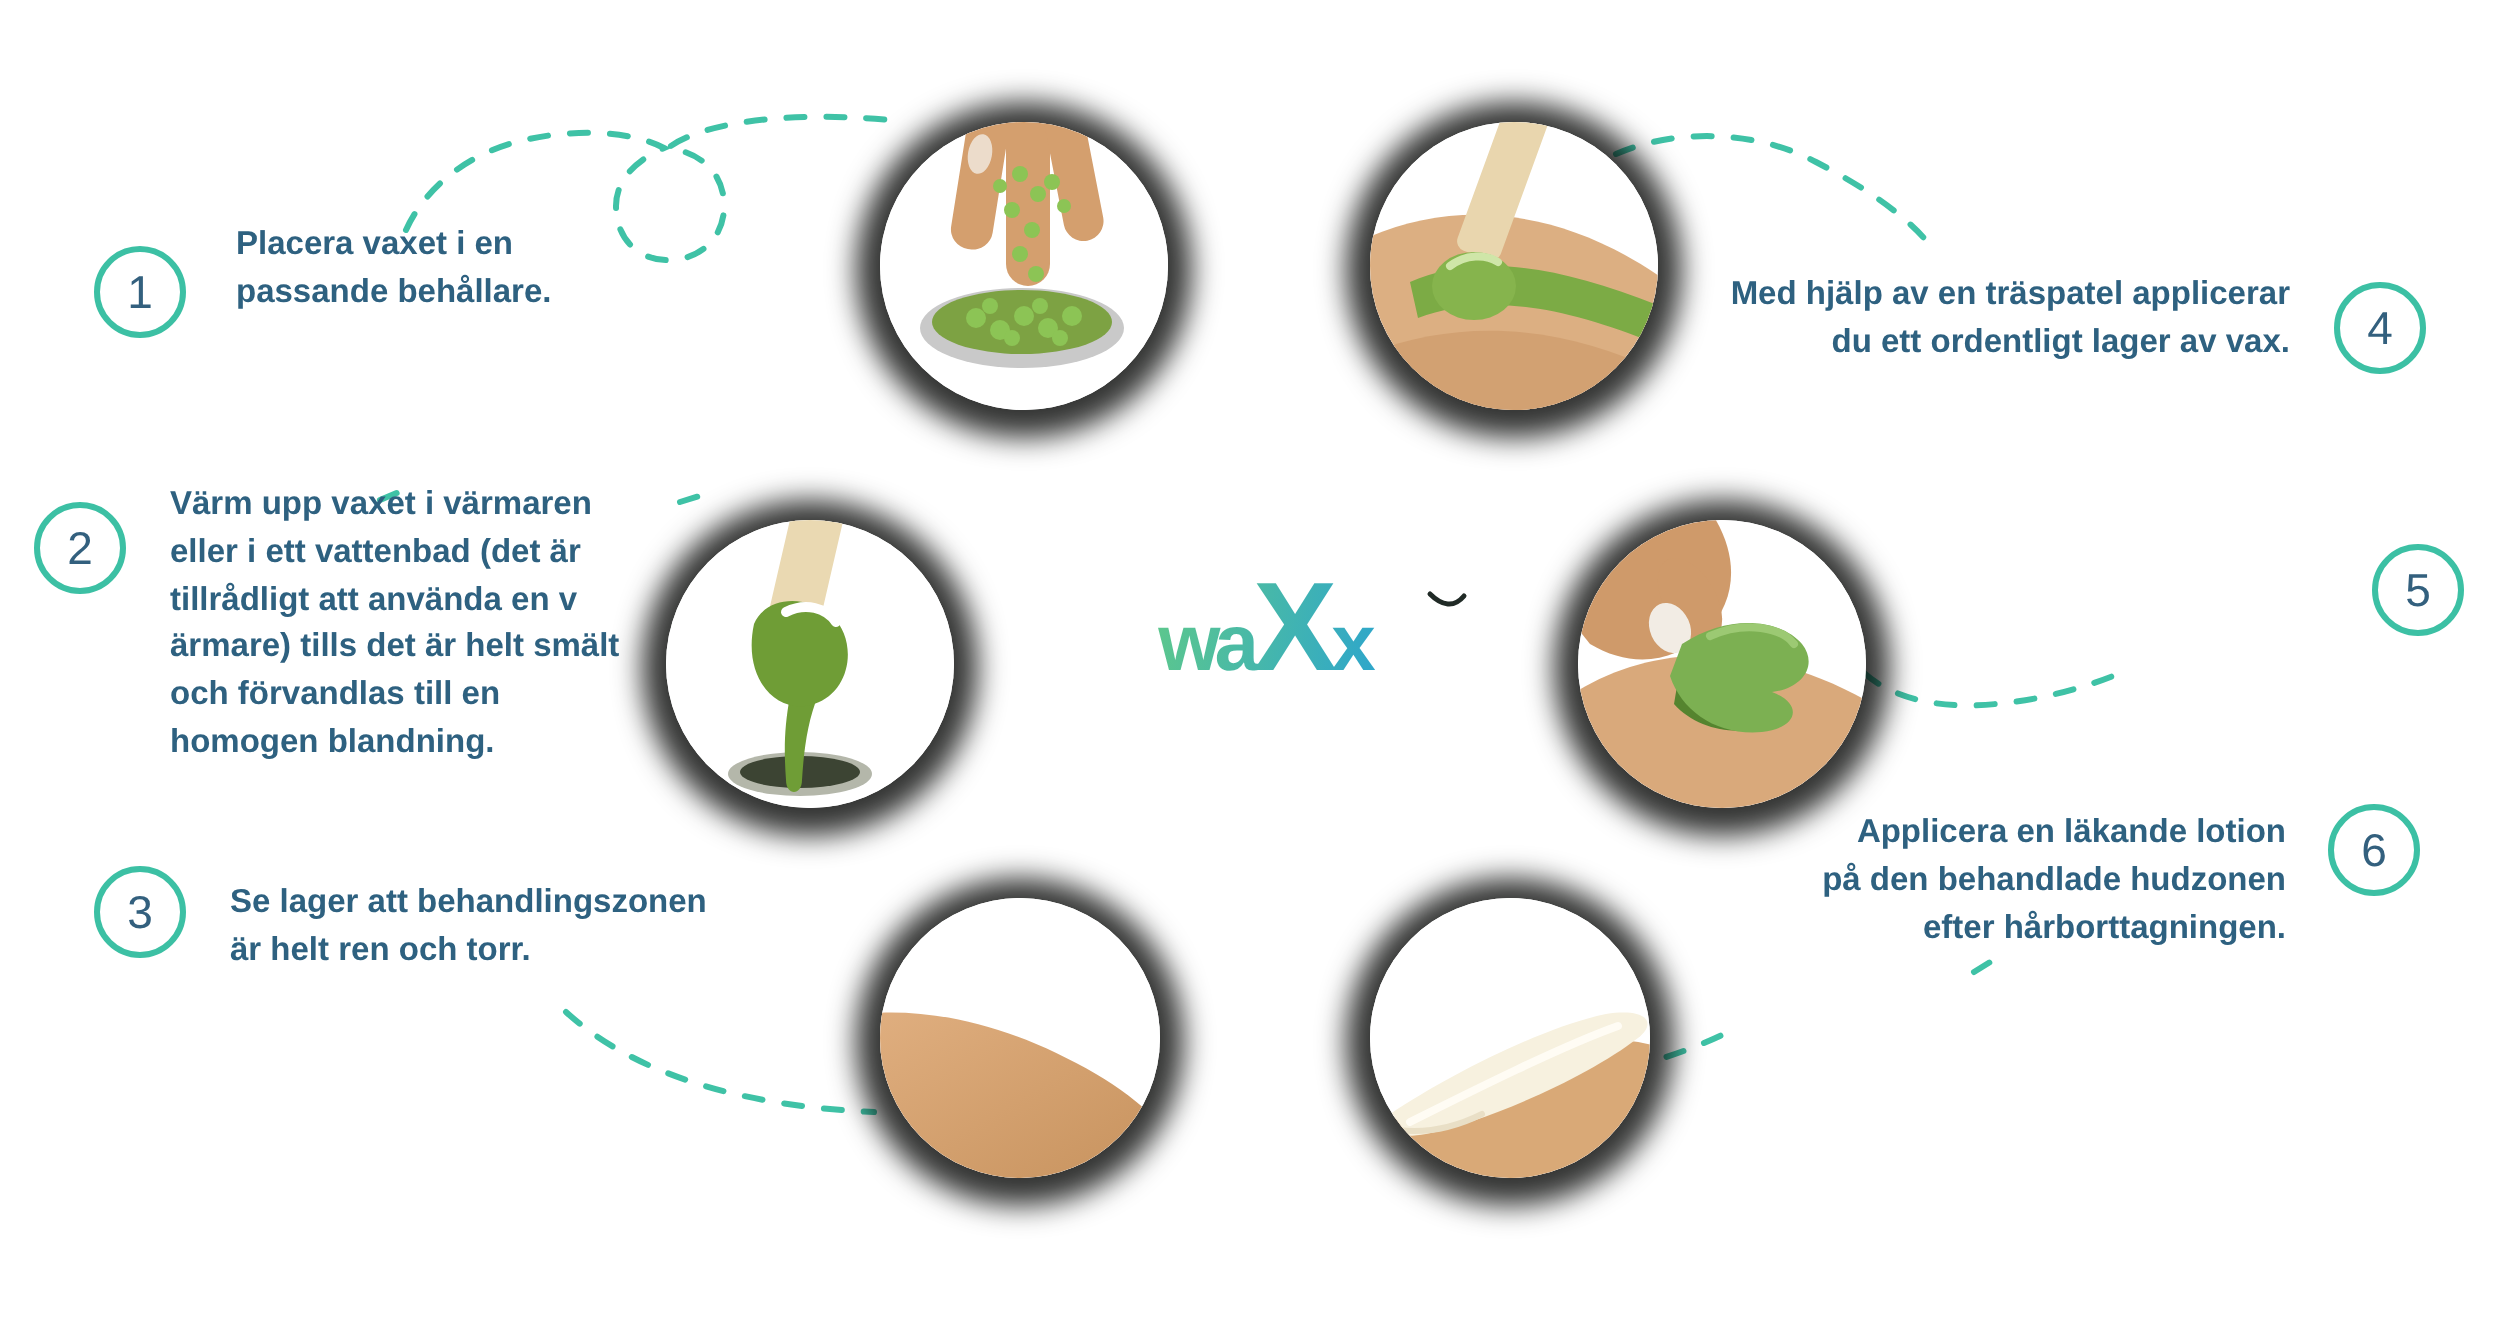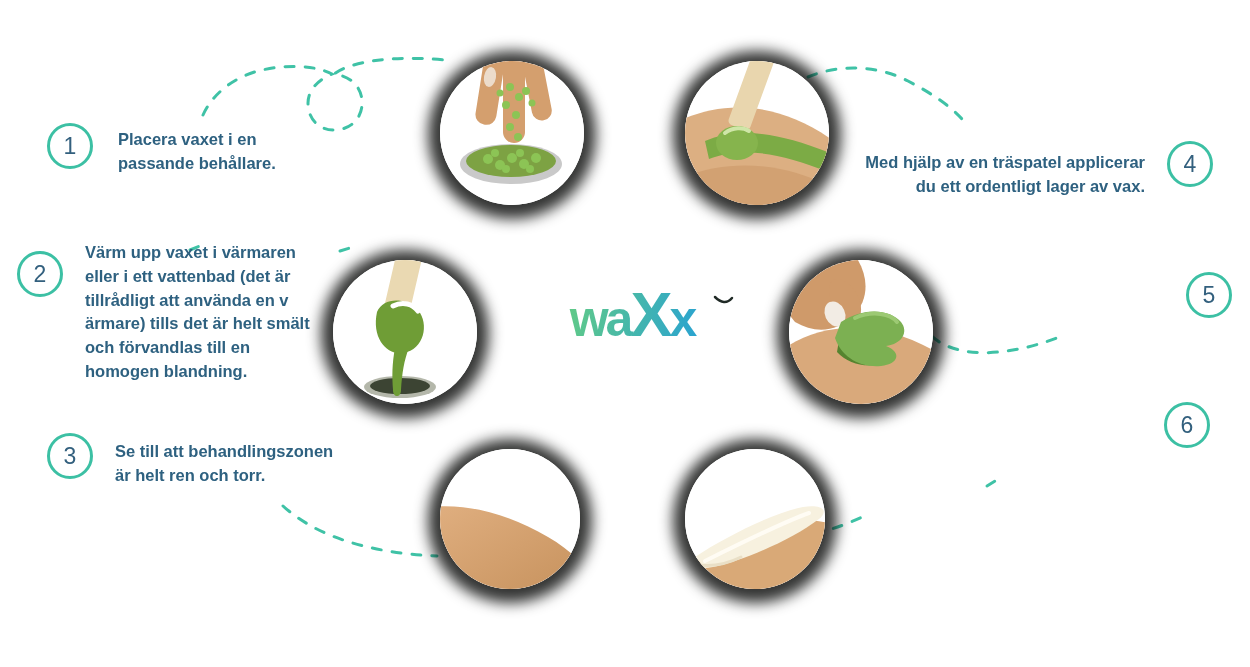--- a/index.html
+++ b/index.html
@@ -12,37 +12,37 @@
     position:absolute;width:46px;height:46px;border-radius:50%;
     background:#ffffff;border:3px solid #3cc0a4;box-sizing:border-box;
     display:flex;align-items:center;justify-content:center;
     color:#33607e;font-size:23px;font-weight:400;
   }
   
   .step-text{
     position:absolute;color:#2e6180;font-weight:700;font-size:16.5px;
     line-height:1.44;white-space:pre-line;
   }
-  .step-text.right{text-align:right;margin-top:15px;}
+  .step-text.right{text-align:right;}
   
   .photo{
     position:absolute;border-radius:50%;overflow:hidden;background:#fff;
     box-shadow:0 2px 14px 12px rgba(8,10,8,0.82);
   }
   .photo svg{display:block;width:100%;height:100%;}
   
   .logo{
     position:absolute;left:552px;top:278px;width:160px;height:64px;
     display:flex;align-items:baseline;justify-content:center;
     font-weight:700;letter-spacing:-3px;
     background:linear-gradient(100deg,#62cb85 10%,#2ba4cf 90%);
     -webkit-background-clip:text;background-clip:text;
     -webkit-text-fill-color:transparent;color:#35b2b0;
   }
-  .logo .small{font-size:50px;}
+  .logo .small{font-size:40px;}
   .logo .big{font-size:63px;}
   .lines-overlay{position:absolute;left:0;top:0;pointer-events:none;}
 </style>
 </head>
 <body>
 
 <div class="canvas">
 
   <svg class="lines-overlay" width="1250" height="667" viewBox="0 0 1250 667">
     <g fill="none" stroke="#3fc2a6" stroke-width="3" stroke-linecap="round" stroke-dasharray="9 11">
@@ -54,52 +54,55 @@
       <path d="M 190 250 L 202 245"></path>
       <path d="M 340 251 L 353 247"></path>
       <path d="M 987 486 L 1000 478"></path>
     </g>
     <path d="M 715 297 C 721 303 727 304 732 298" fill="none" stroke="#202a26" stroke-width="2.5" stroke-linecap="round"></path>
   </svg>
 
   <div class="num-circle" style="left:47px;top:123px">
     <span>1</span>
   </div>
-  <div class="step-text" style="left:118px;top:128px;width:220px">Placera vaxet i en
+  <div class="step-text" style="left:118px;top:111px;width:220px">Placera vaxet i en
 passande behållare.</div>
 
   <div class="num-circle" style="left:17px;top:251px">
     <span>2</span>
   </div>
   <div class="step-text" style="left:85px;top:241px;width:240px">Värm upp vaxet i värmaren
 eller i ett vattenbad (det är
 tillrådligt att använda en v
 ärmare) tills det är helt smält
 och förvandlas till en
 homogen blandning.</div>
 
   <div class="num-circle" style="left:47px;top:433px">
     <span>3</span>
   </div>
-  <div class="step-text" style="left:115px;top:440px;width:240px">Se till att behandlingszonen
+  <div class="step-text" style="left:115px;top:440px;width:240px">Se lager att behandlingszonen
 är helt ren och torr.</div>
 
   <div class="num-circle" style="left:1167px;top:141px">
     <span>4</span>
   </div>
   <div class="step-text right" style="right:105px;top:136px;width:340px">Med hjälp av en träspatel applicerar
 du ett ordentligt lager av vax.</div>
 
   <div class="num-circle" style="left:1186px;top:272px">
     <span>5</span>
   </div>
 
   <div class="num-circle" style="left:1164px;top:402px">
     <span>6</span>
   </div>
+  <div class="step-text right" style="right:107px;top:405px;width:320px">Applicera en läkande lotion
+på den behandlade hudzonen
+efter hårborttagningen.</div>
 
   <div class="logo">
     <span class="small">wa</span>
       <span class="big">X</span>
       <span class="small">x</span>
   </div>
 
   <div class="photo" style="left:440px;top:61px;width:144px;height:144px" aria-label="hand-dropping-wax-beads-into-bowl">
     <svg viewBox="0 0 144 144">
       <rect width="144" height="144" fill="#ffffff"></rect>

